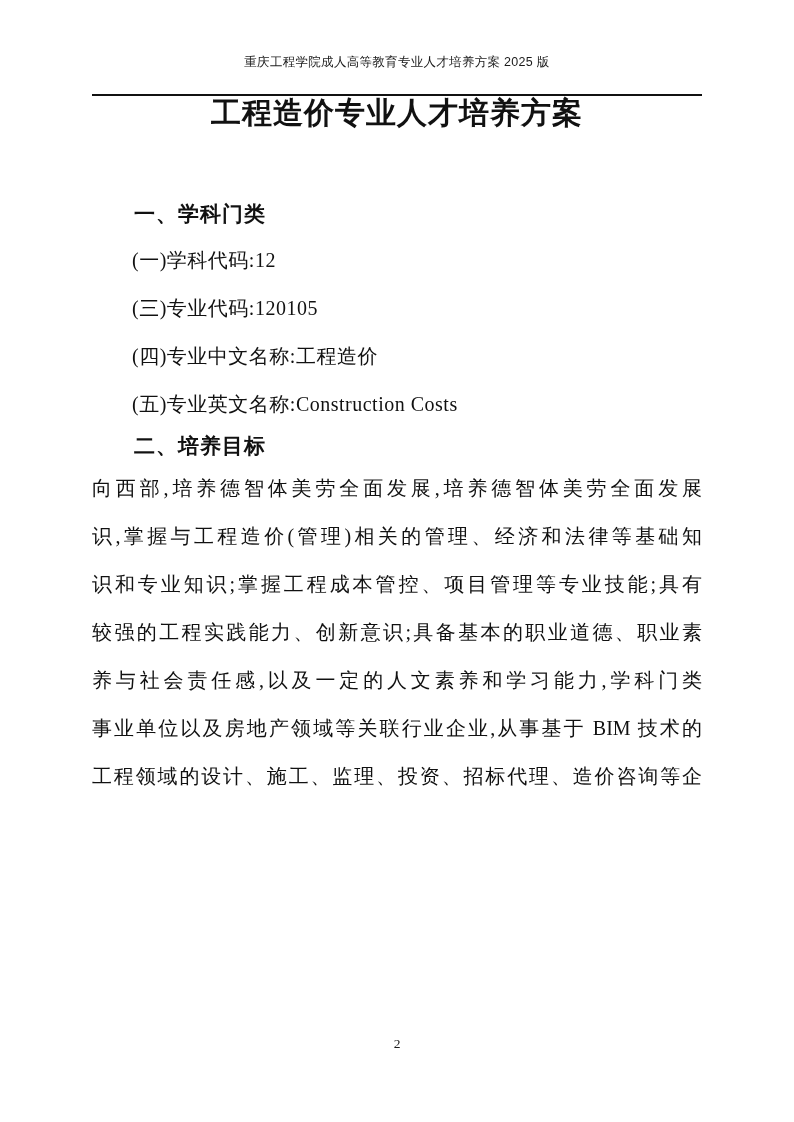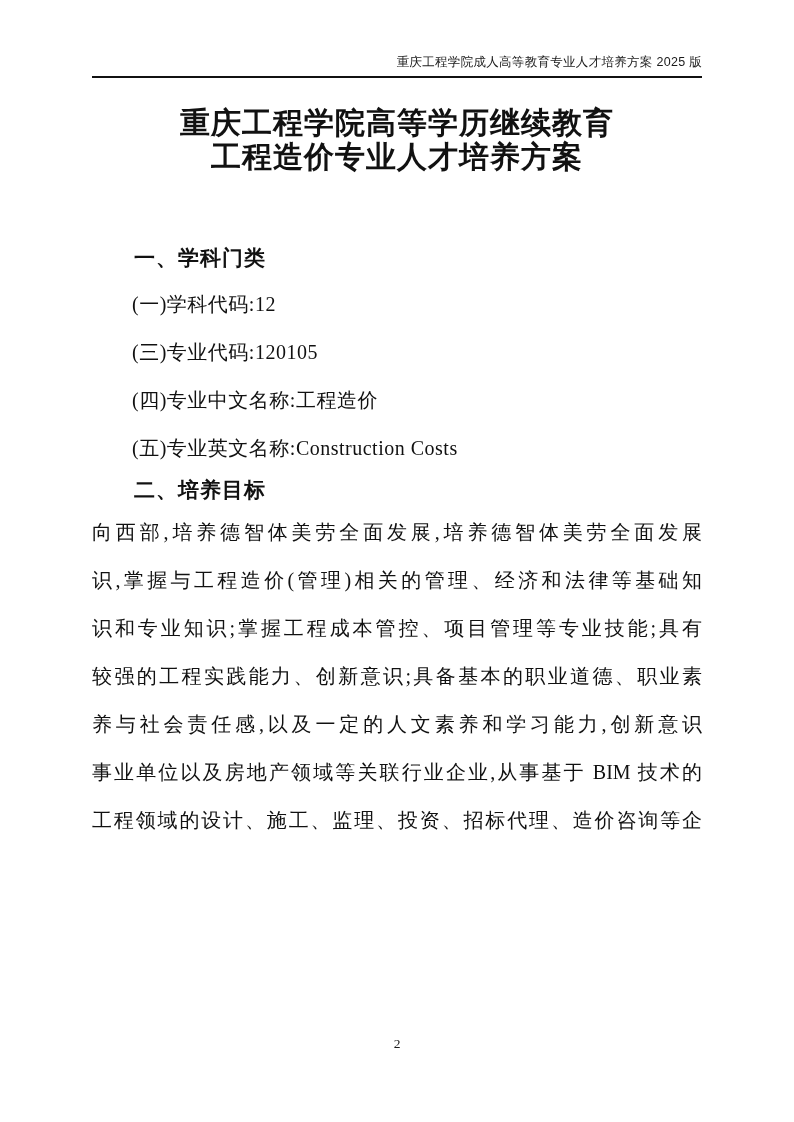--- a/index.html
+++ b/index.html
@@ -13,27 +13,27 @@
     color: #111111;
     overflow: hidden;
     font-family: "Liberation Serif", "DejaVu Serif", serif;
   }
   
   .page-header {
     position: absolute;
     top: 54px;
     left: 92px;
     right: 92px;
-    text-align: right;
+    text-align: center;
     font-family: "Liberation Sans", "DejaVu Sans", sans-serif;
     font-size: 12.5px;
     font-weight: 500;
     letter-spacing: 0.3px;
     color: #1a1a1a;
-    padding-bottom: 5px;
+    padding-bottom: 23px;
     border-bottom: 2px solid #111111;
   }
   
   .doc-body {
     position: absolute;
     top: 96px;
     left: 92px;
     right: 92px;
   }
   .doc-title {
@@ -92,41 +92,40 @@
 <body>
 
 <div class="page">
 
   <div class="page-header">
     <span>重庆工程学院成人高等教育专业人才培养方案 2025 版</span>
   </div>
 
   <div class="doc-body">
 
-    <div class="doc-title line1">重庆工程学院高等学历继续教育</div>
 
     <div class="doc-title line2">工程造价专业人才培养方案</div>
 
     <div class="section-heading first">一、学科门类</div>
 
     <div class="info-list">
       <div class="info-item">(一)学科代码:12</div>
       <div class="info-item">(三)专业代码:120105</div>
       <div class="info-item">(四)专业中文名称:工程造价</div>
       <div class="info-item">(五)专业英文名称:Construction Costs</div>
     </div>
 
     <div class="section-heading second">二、培养目标</div>
 
     <div class="paragraph">
       <div class="para-line">向西部,培养德智体美劳全面发展,培养德智体美劳全面发展</div>
       <div class="para-line">识,掌握与工程造价(管理)相关的管理、经济和法律等基础知</div>
       <div class="para-line">识和专业知识;掌握工程成本管控、项目管理等专业技能;具有</div>
       <div class="para-line">较强的工程实践能力、创新意识;具备基本的职业道德、职业素</div>
-      <div class="para-line">养与社会责任感,以及一定的人文素养和学习能力,创新意识</div>
+      <div class="para-line">养与社会责任感,以及一定的人文素养和学习能力,学科门类</div>
       <div class="para-line">事业单位以及房地产领域等关联行业企业,从事基于 BIM 技术的</div>
       <div class="para-line">工程领域的设计、施工、监理、投资、招标代理、造价咨询等企</div>
     </div>
 
   </div>
 
   <div class="page-footer">
     <span>2</span>
   </div>
 

